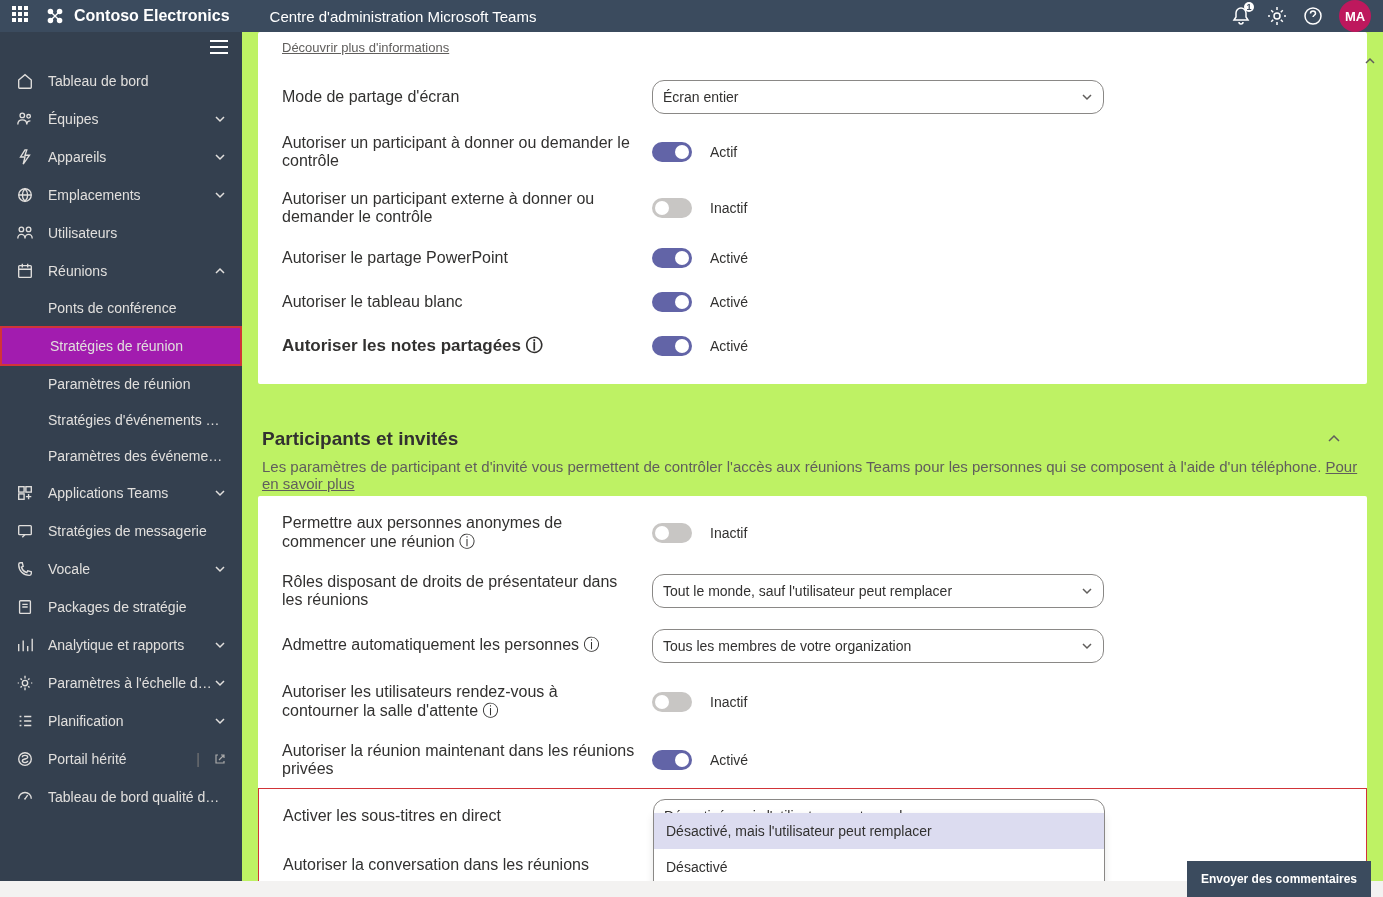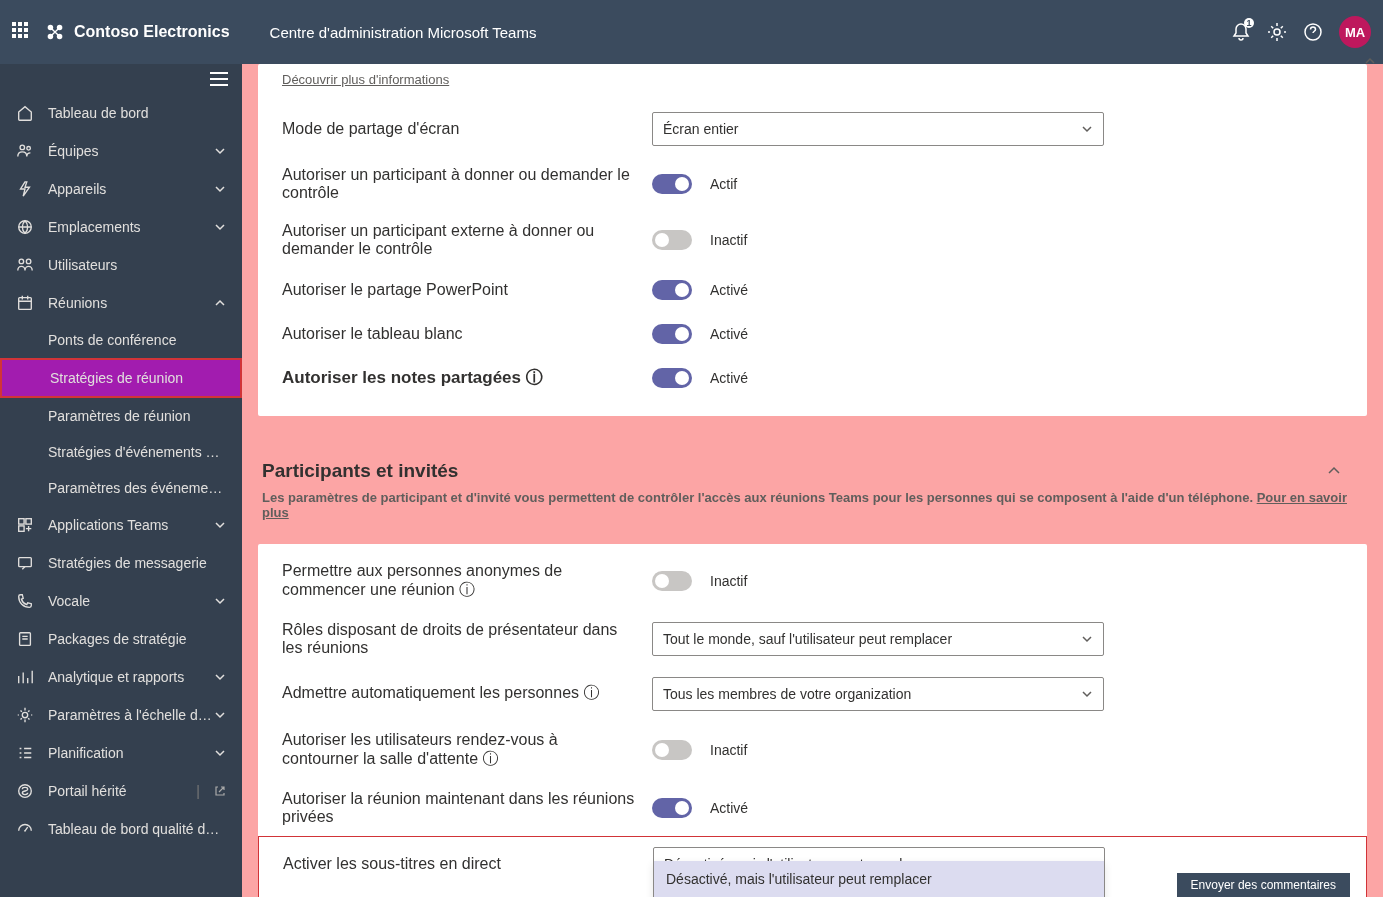--- a/index.html
+++ b/index.html
@@ -1,19 +1,19 @@
 <!DOCTYPE html>
 <html><head>
 <meta charset="utf-8">
 <style>
   * { box-sizing: border-box; margin: 0; padding: 0; }
   body { font-family: "Segoe UI", -apple-system, sans-serif; font-size: 13px; color: #323130; width: 1383px; height: 897px; overflow: hidden; background: #f3f2f1; }
   
   
-  .top-header { height: 64px; background: #3b4b5e; display: flex; align-items: center; color: #fff; padding: 0 12px; }
+  .top-header { height: 32px; background: #3b4b5e; display: flex; align-items: center; color: #fff; padding: 0 12px; }
   .waffle { width: 20px; height: 20px; display: grid; grid-template-columns: repeat(3,4px); grid-template-rows: repeat(3,4px); gap: 2px; margin-right: 12px; cursor: pointer; }
   .waffle span { background: #fff; width: 4px; height: 4px; }
   .logo-icon { width: 22px; height: 22px; margin-right: 8px; }
   .org-name { font-size: 16px; font-weight: 600; margin-right: 40px; }
   .app-title { font-size: 15px; }
   .header-right { margin-left: auto; display: flex; align-items: center; gap: 16px; }
   .header-icon { width: 20px; height: 20px; cursor: pointer; position: relative; }
   .badge { position: absolute; top: -4px; right: -3px; background: #fff; color: #3b4b5e; font-size: 9px; width: 10px; height: 10px; border-radius: 50%; text-align: center; line-height: 10px; font-weight: bold; }
   .avatar { width: 32px; height: 32px; border-radius: 50%; background: #be185d; color: #fff; display: flex; align-items: center; justify-content: center; font-weight: 600; font-size: 13px; }
   
@@ -25,57 +25,57 @@
   .hamburger { align-self: flex-end; padding: 8px 14px; cursor: pointer; }
   .side-item { display: flex; align-items: center; padding: 10px 16px; cursor: pointer; font-size: 14px; white-space: nowrap; }
   .side-icon { width: 18px; height: 18px; margin-right: 14px; flex-shrink: 0; }
   .side-label { flex: 1; overflow: hidden; text-overflow: ellipsis; }
   .chev { width: 12px; height: 12px; }
   .sub-item { padding: 10px 16px 10px 48px; font-size: 14px; cursor: pointer; white-space: nowrap; overflow: hidden; text-overflow: ellipsis; }
   .sub-item.active { background: #a21caf; border: 2px solid #d13438; position: relative; }
   .ext-icon { width: 12px; height: 12px; margin-left: 8px; }
   
   
-  .main { flex: 1; background: #fca5a5; overflow-y: auto; padding: 0 16px 24px 16px; }
+  .main { flex: 1; background: #bef264; overflow-y: auto; padding: 0 16px 24px 16px; }
   .content-card { background: #fff; border-radius: 2px; padding: 0 0 16px 0; margin-bottom: 28px; }
   .card-intro { padding: 6px 24px 12px 24px; font-size: 13px; color: #605e5c; line-height: 1.5; }
   .card-intro a { color: #605e5c; text-decoration: underline; cursor: pointer; }
   
   .setting-row { display: flex; align-items: center; padding: 10px 24px; min-height: 44px; }
   .setting-label { flex: 0 0 370px; font-size: 16px; color: #323130; padding-right: 16px; }
   .setting-label.big { font-size: 17px; font-weight: 600; }
   
-  .select { width: 452px; height: 34px; border: 1px solid #8a8886; background: #fff; border-radius: 2px; display: flex; align-items: center; padding: 0 10px; cursor: pointer; font-size: 14px; }
+  .select { width: 452px; height: 34px; border: 1px solid #8a8886; background: #fff; border-radius: 12px; display: flex; align-items: center; padding: 0 10px; cursor: pointer; font-size: 14px; }
   .select-text { flex: 1; }
   .select-chev { width: 12px; height: 12px; }
   
   .toggle-wrap { display: flex; align-items: center; gap: 18px; }
   .toggle { width: 40px; height: 20px; border-radius: 10px; position: relative; cursor: pointer; }
   .toggle.on { background: #6264a7; }
   .toggle.off { background: #c8c6c4; }
   .knob { width: 14px; height: 14px; border-radius: 50%; background: #fff; position: absolute; top: 3px; }
   .toggle.on .knob { right: 3px; }
   .toggle.off .knob { left: 3px; }
   .toggle-state { font-size: 14px; }
   
   
   .section-header { display: flex; align-items: center; padding: 16px 24px 8px 4px; }
   .section-title { font-size: 19px; font-weight: 600; flex: 1; }
   .section-chev { width: 18px; height: 18px; cursor: pointer; }
-  .section-desc { padding: 0 0 24px 4px; font-size: 13px; color: #605e5c; font-weight: bold; }
+  .section-desc { padding: 0 0 4px 4px; font-size: 15px; color: #605e5c; }
   .section-desc a { color: #605e5c; text-decoration: underline; cursor: pointer; }
   
   .redbox { border: 1.5px solid #d13438; padding-bottom: 18px; }
   
   
   .dropdown-menu { position: absolute; width: 452px; background: #fff; border: 1px solid #8a8886; border-top: none; box-shadow: 0 3px 8px rgba(0,0,0,0.1); z-index: 100; }
   .dd-option { padding: 10px 12px; font-size: 14px; cursor: pointer; }
   .dd-option.selected { background: #dcdcf0; }
   
-  .feedback-bar { position: fixed; bottom: 0; right: 33px; background: #3b4b5e; color: #fff; font-size: 12px; padding: 5px 14px; cursor: pointer; }
+  .feedback-bar { position: fixed; bottom: 0; right: 12px; background: #3b4b5e; color: #fff; font-size: 12px; padding: 11px 14px; cursor: pointer; font-weight: bold; }
   
   .scroll-top-arrow { position: fixed; top: 54px; right: 6px; width: 14px; height: 14px; }
   
   
   svg { display: block; }
 </style>
 </head>
 <body>
 
 <div class="top-header">

